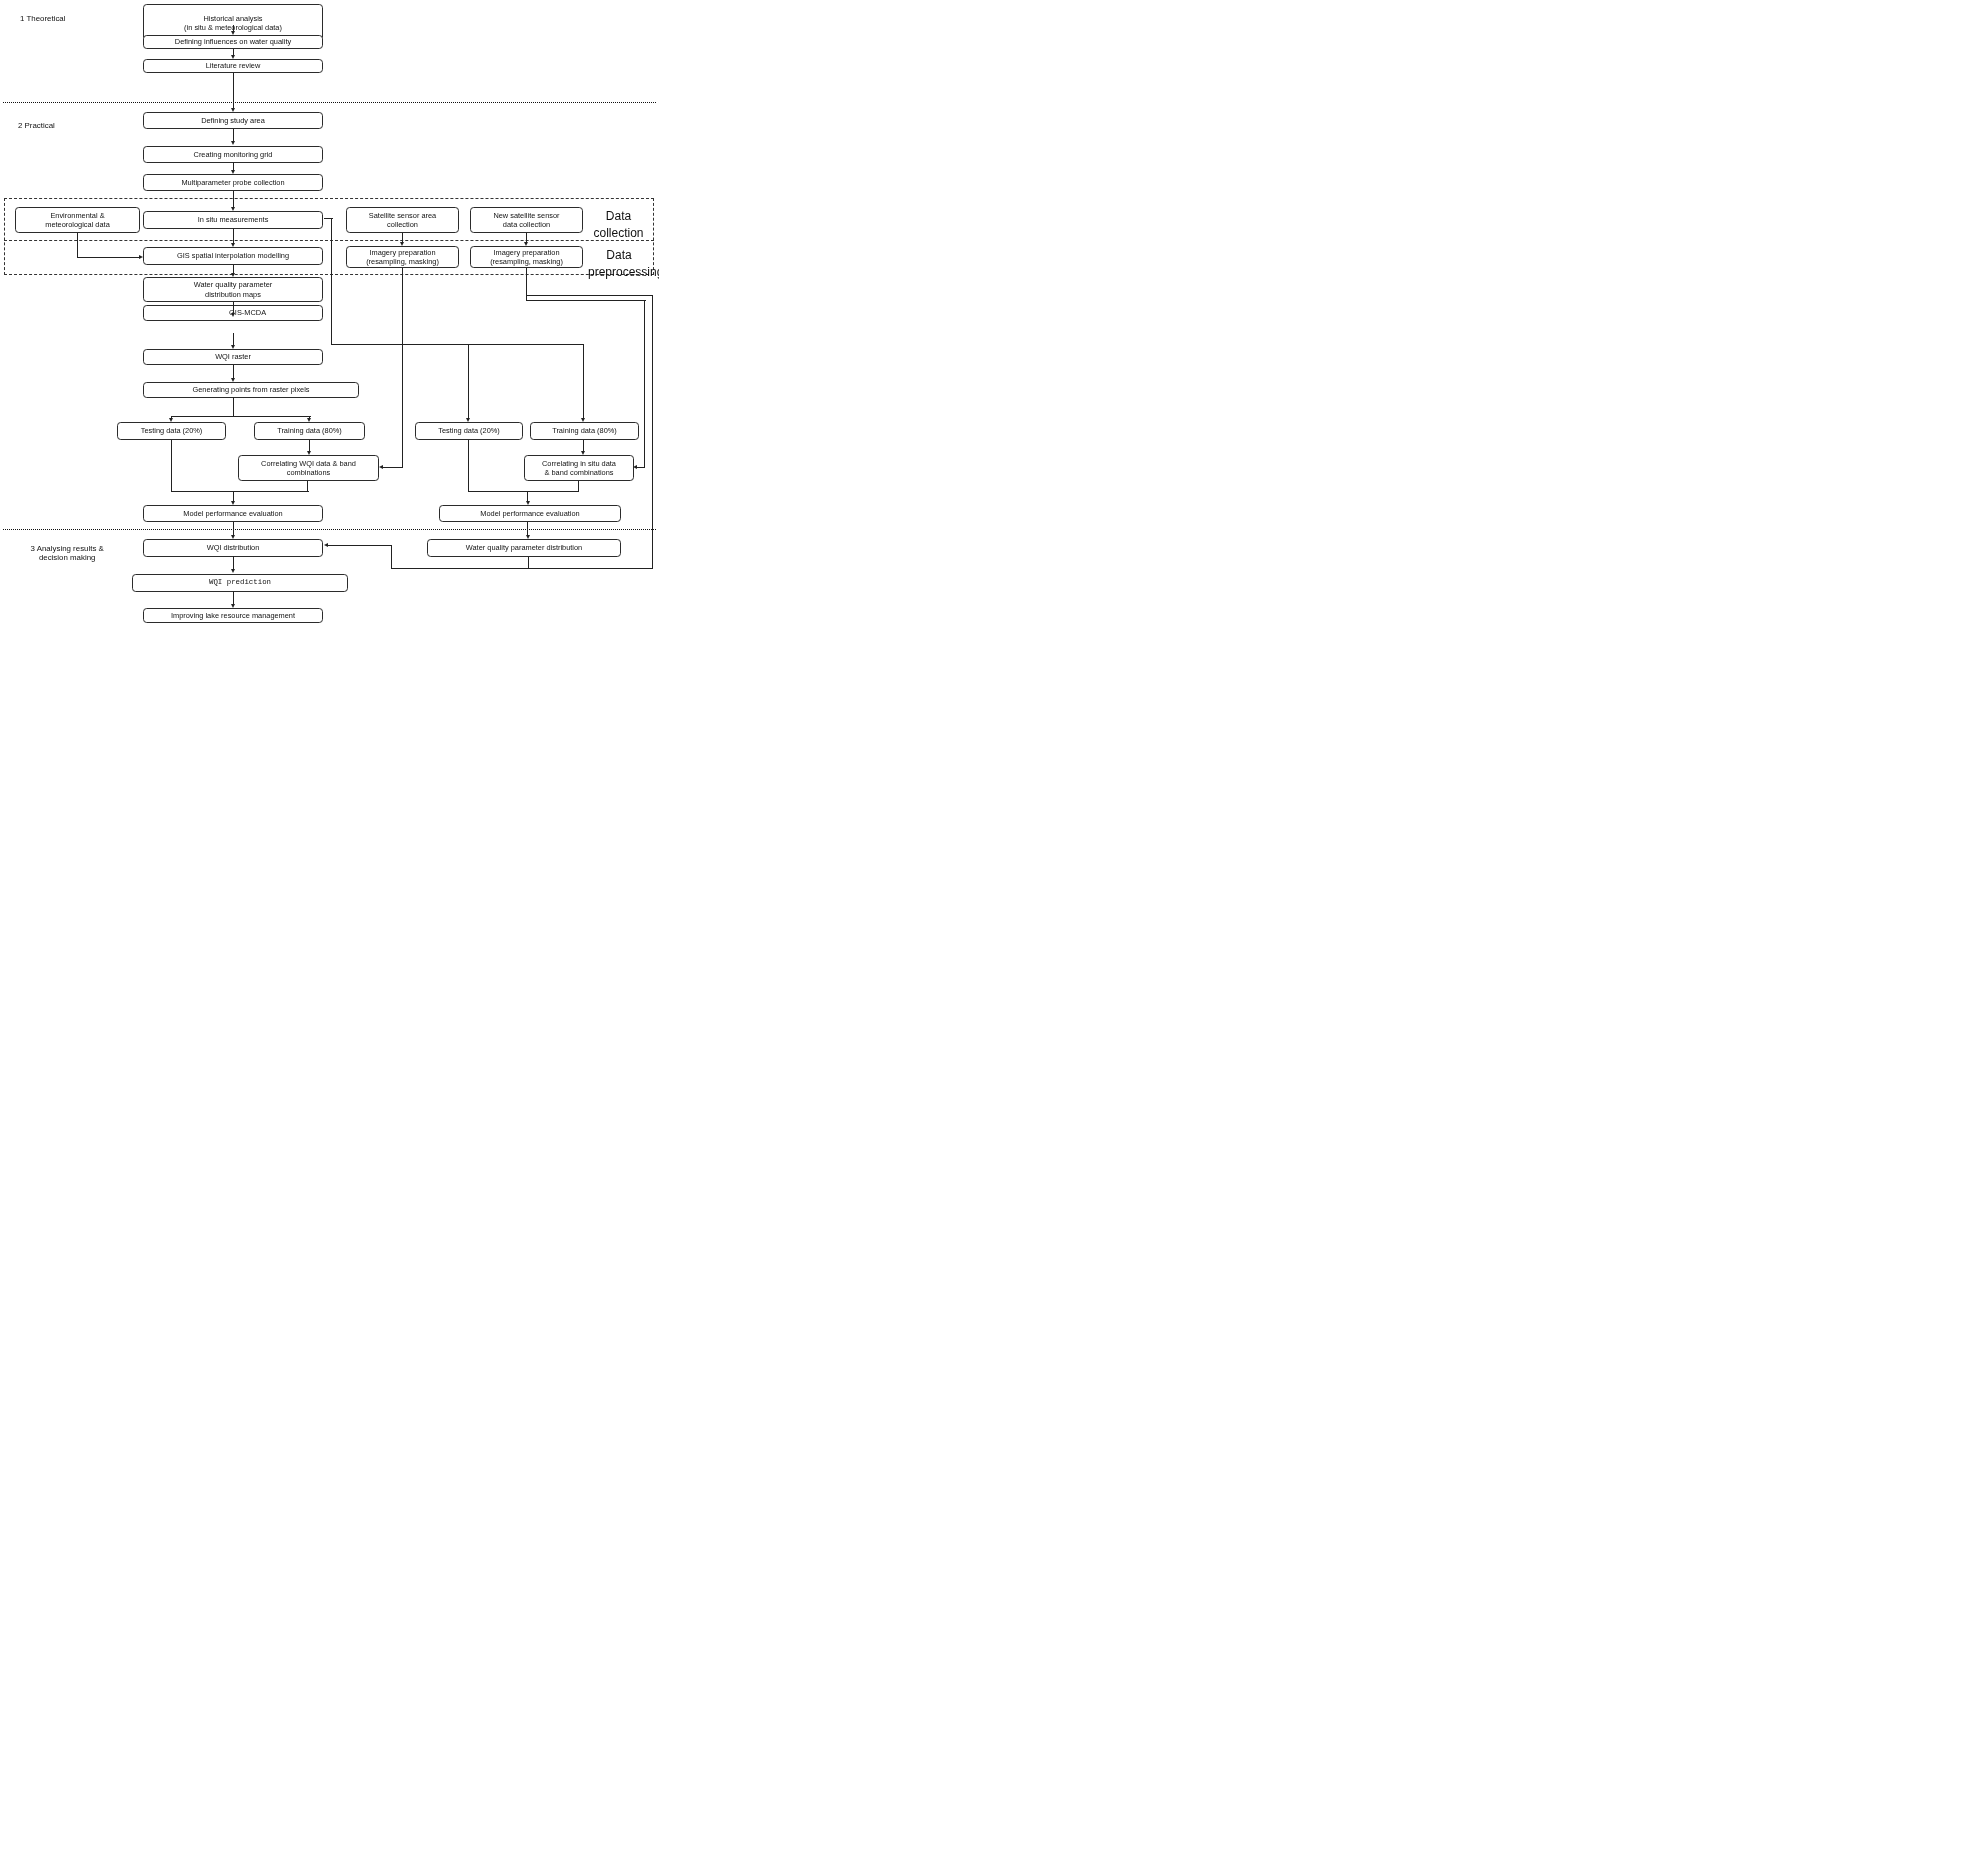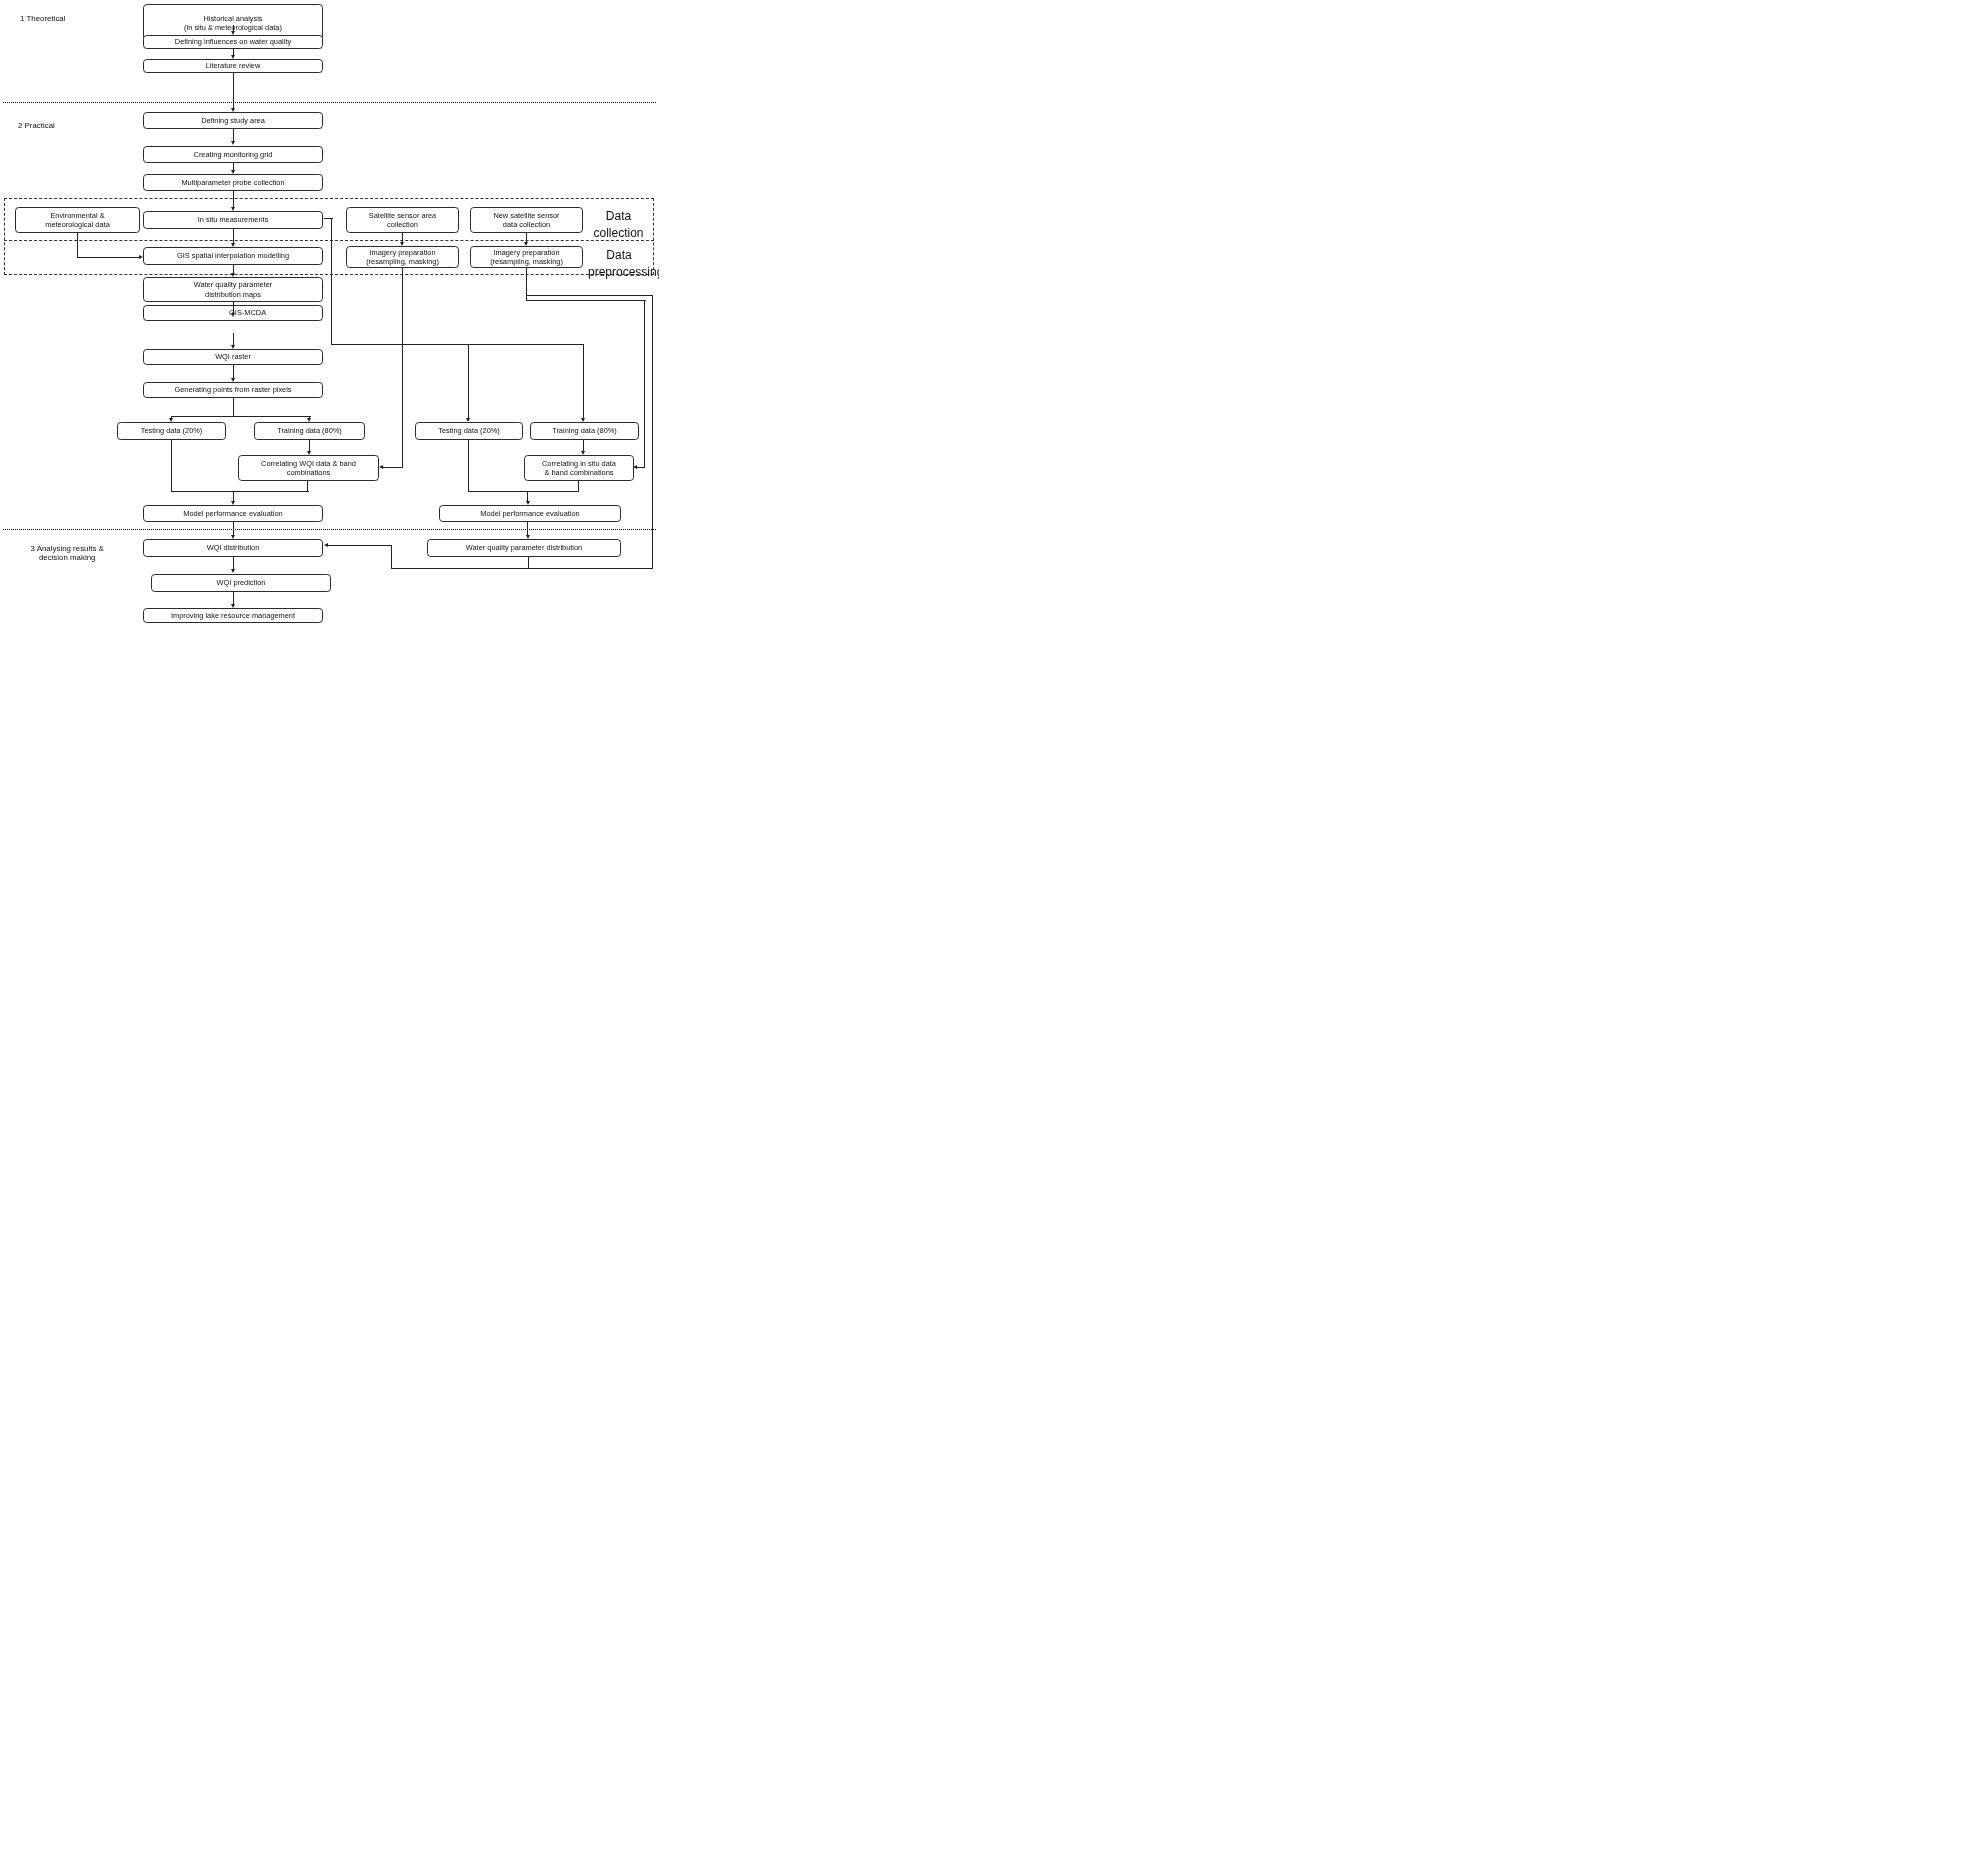--- a/index.html
+++ b/index.html
@@ -36,32 +36,32 @@
   #nd-env{left:15px;top:207px;width:125px;height:26px;}
   #nd-insitu{left:143px;top:211px;width:180px;height:17.6px;}
   #nd-sat{left:346px;top:207px;width:113px;height:26px;}
   #nd-newsat{left:470px;top:207px;width:113px;height:26px;}
   #nd-gis{left:143px;top:247px;width:180px;height:18px;}
   #nd-img1{left:346px;top:246px;width:113px;height:22px;}
   #nd-img2{left:470px;top:246px;width:113px;height:22px;}
   #nd-maps{left:143px;top:277px;width:180px;height:25px;}
   #nd-mcda{left:143px;top:305px;width:180px;height:15.7px;padding-left:32px;}
   #nd-raster{left:143px;top:349px;width:180px;height:16px;}
-  #nd-gen{left:143px;top:382px;width:180px;height:15.7px;}
+  #nd-gen{left:143px;top:382px;width:216px;height:15.7px;}
   #nd-test1{left:117px;top:422px;width:109px;height:17.6px;}
   #nd-train1{left:254px;top:422px;width:111px;height:17.6px;}
   #nd-test2{left:415px;top:422px;width:108px;height:17.6px;}
   #nd-train2{left:530px;top:422px;width:109px;height:17.6px;}
   #nd-corrwqi{left:238px;top:455px;width:141px;height:26px;}
   #nd-corrins{left:524px;top:455px;width:110px;height:26px;}
   #nd-model1{left:143px;top:505px;width:180px;height:17px;}
   #nd-model2{left:439px;top:505px;width:182px;height:17px;}
   #nd-wqidist{left:143px;top:539px;width:180px;height:17.6px;}
   #nd-wqparam{left:427px;top:539px;width:194px;height:17.6px;}
-  #nd-wqipred{left:151px;top:574px;width:180px;height:17.6px;}
+  #nd-wqipred{left:132px;top:574px;width:216px;height:17.6px;font-family:Liberation Mono, monospace;}
   #nd-improv{left:143px;top:608px;width:180px;height:15.3px;}
 
   
   #lb-s1{left:20px;top:14px;}
   #lb-s2{left:18px;top:121px;}
   #lb-s3{left:9.2px;top:544px;width:116px;text-align:center;}
   #lb-dc{left:591px;top:208px;width:55px;}
   #lb-dp{left:588px;top:247px;width:62px;}
 
   

